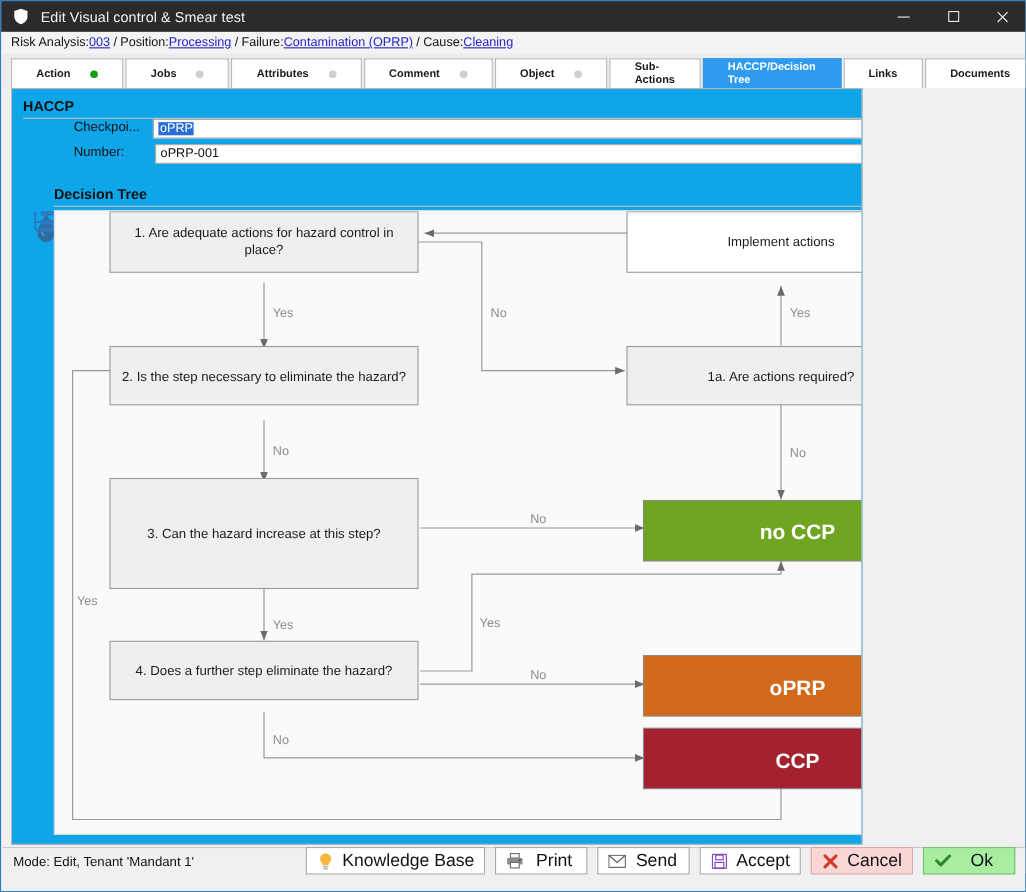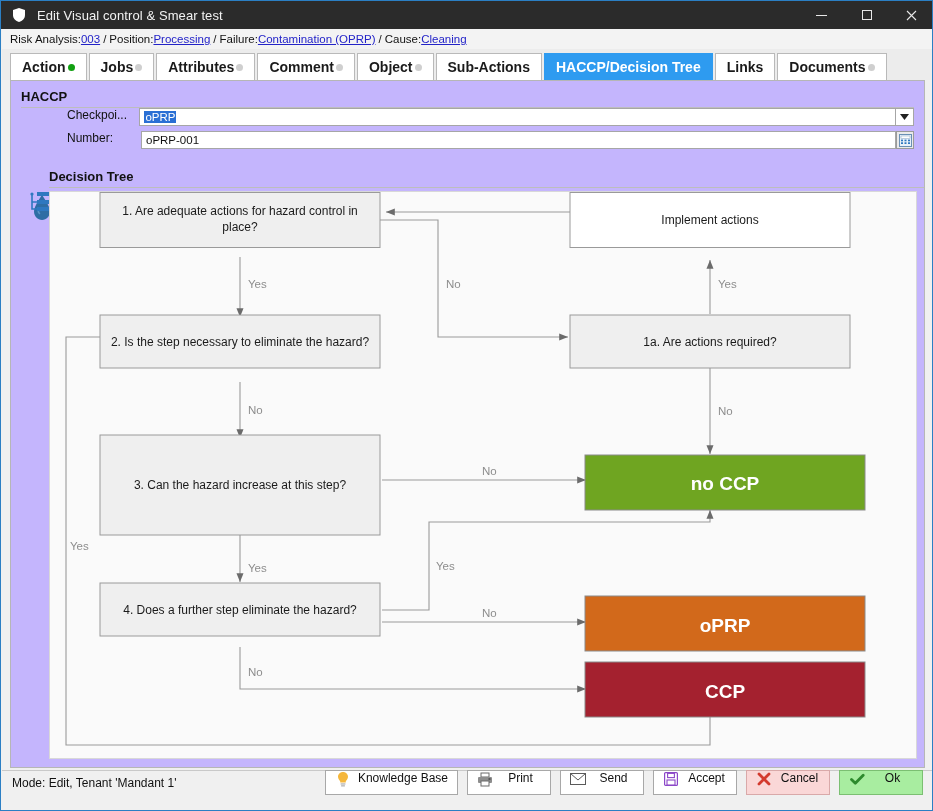--- a/index.html
+++ b/index.html
@@ -50,40 +50,40 @@
 
   
   #tabstrip {
     position:absolute; left:1px; top:48px; width:931px; height:31px;
     background:#ececec;
     display:flex; align-items:flex-end;
     padding-left:8px;
   }
   .tab {
     height:27px;
-    display:flex; align-items:center; gap:2px;
-    padding:0 11px;
+    display:flex; align-items:center; gap:18px;
+    padding:0 22px;
     background:#ffffff;
     border:1px solid #b9b9b9;
     border-bottom:none;
     margin-right:2px;
-    font-size:14px; font-weight:bold; color:#1a1a1a;
+    font-size:10px; font-weight:bold; color:#1a1a1a;
     cursor:pointer;
     position:relative;
   }
   .tab.active {
     background:#2e9bf0; color:#ffffff; border-color:#2e9bf0;
   }
   .tab .dot { width:7px; height:7px; border-radius:50%; background:#cfcfcf; display:block; }
   .tab .dot.green { background:#11a011; }
 
   
   #content {
-    position:absolute; left:9px; top:79px; width:915px; height:688px;
-    background:#c4b5fd; border:1px solid #b6b6b6;
+    position:absolute; left:9px; top:79px; width:774px; height:688px;
+    background:#0ea5e9; border:1px solid #b6b6b6;
     overflow:hidden;
   }
 
   .section-head {
     position:absolute;
     font-size:13px; font-weight:bold; color:#111;
     border-bottom:1px solid #bdbdbd;
   }
   #haccp-head { left:10px; top:8px; width:893px; padding-bottom:3px; }
   #tree-head  { left:10px; top:88px; width:893px; padding-bottom:3px;margin-left:28px; }
@@ -120,23 +120,23 @@
   #bottombar {
     position:absolute; left:1px; top:769px; width:931px; height:24px;
     background:#f0f0f0; border-top:1px solid #c9c9c9;
     display:flex; align-items:center;
   }
   #status-text { font-size:12px; color:#111; margin-left:10px; }
   #btn-group { margin-left:auto; display:flex; gap:9px; padding-right:10px; }
   .btn {
     height:25px; min-width:84px;
     border:1px solid #a8a8a8; background:#ffffff;
-    display:flex; gap:7px;
+    display:flex; align-items:center; gap:7px;
     padding:0 9px;
-    font-size:12px; color:#111; cursor:pointer;
+    font-size:16px; color:#111; cursor:pointer;
   }
   .btn .lbl { flex:1; text-align:center; }
   .btn.cancel { background:#fad7d7; border-color:#d9a9a9; }
   .btn.ok { background:#a8eda0; border-color:#7bbf72; }
   .ico { width:16px; height:16px; display:flex; align-items:center; justify-content:center; }
 </style>
 </head>
 <body>
 
 <div id="app">

